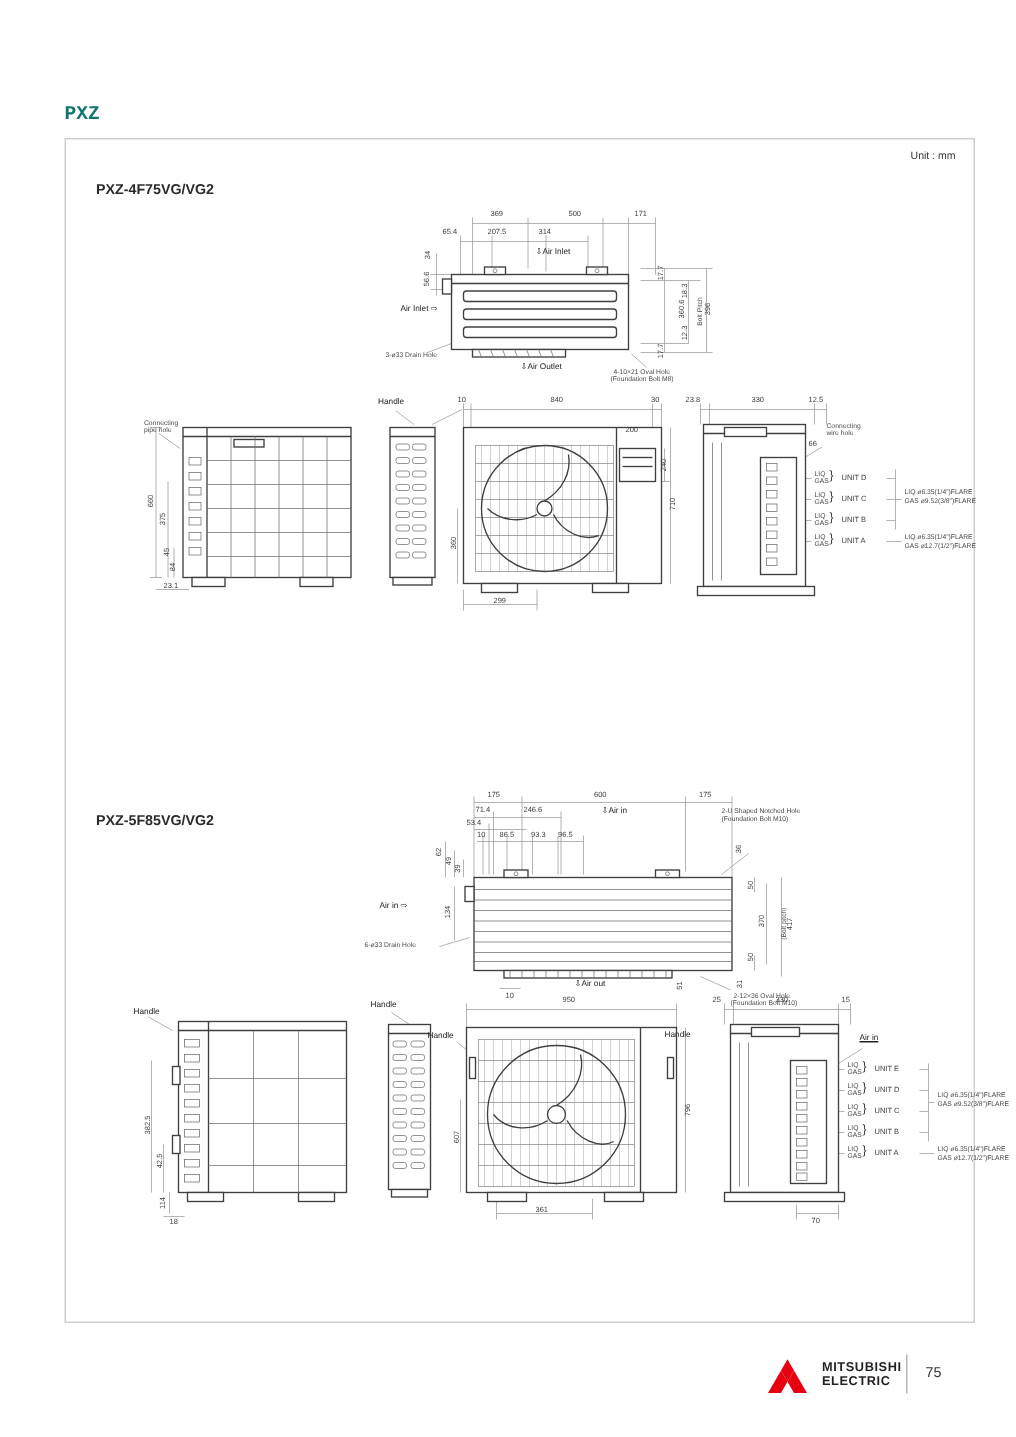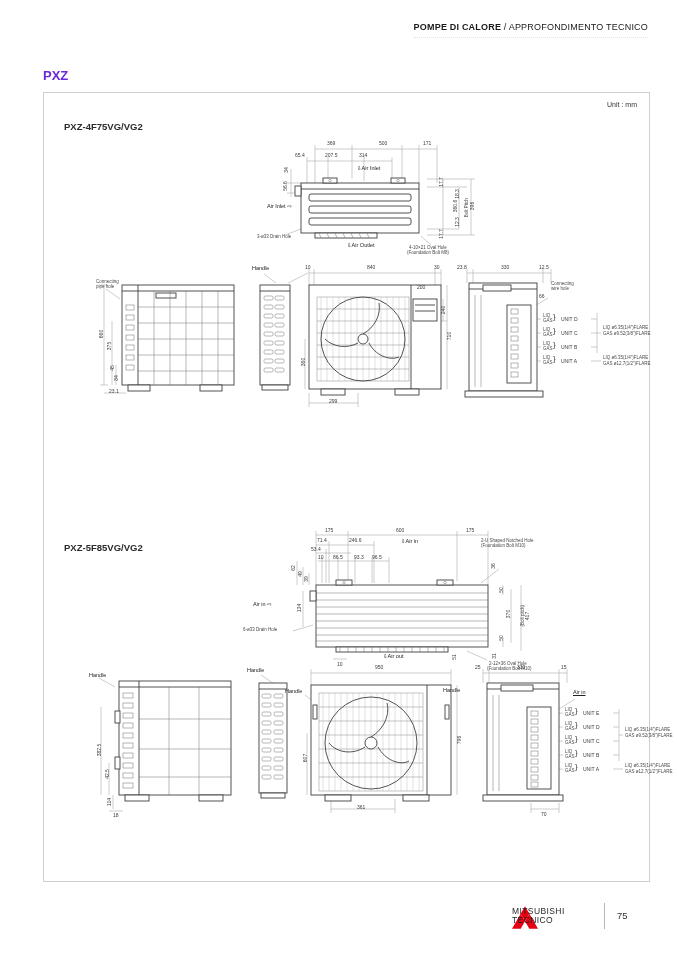--- a/index.html
+++ b/index.html
@@ -2,51 +2,48 @@
 <html><head>
 <meta charset="utf-8">
 <style>
   html,body{margin:0;padding:0;background:#ffffff;}
   .sheet{position:relative;width:677px;height:958px;background:#fff;
          font-family:"Liberation Sans",sans-serif;overflow:hidden;}
   
   .hdr{position:absolute;top:22px;right:29px;font-size:9px;color:#1a1a1a;
        letter-spacing:.2px;padding-bottom:5px;border-bottom:1px dotted #e2e2e2;}
   .hdr b{font-weight:bold;}
-  .series{position:absolute;left:43px;top:68px;font-size:13px;font-weight:bold;color:#6d28d9;}
+  .series{position:absolute;left:43px;top:68px;font-size:13px;font-weight:bold;color:#0f766e;font-family:Liberation Mono, monospace;}
   
   .frame{position:absolute;left:43px;top:92px;width:605px;height:788px;
          border:1px solid #cfcfcf;background:#fff;}
   .unitnote{position:absolute;right:12px;top:8px;font-size:7px;color:#333;}
   .model{position:absolute;left:20px;font-size:9.5px;font-weight:600;color:#2b2b2b;}
   .m1{top:28px;} .m2{top:408px;margin-top:41px;}
   
   .view{position:absolute;}
   .view svg{position:absolute;left:0;top:0;overflow:visible;}
   .lbl{position:absolute;font-size:5px;color:#3c3c3c;line-height:1.2;white-space:nowrap;}
   .s4{font-size:4.5px;color:#4a4a4a;}
   .s55{font-size:5.5px;color:#222;}
   .v{transform:rotate(-90deg);transform-origin:center;}
   .und{text-decoration:underline;}
   .brace{font-size:8px;color:#3c3c3c;position:absolute;}
   
   .footer{position:absolute;left:0;top:898px;width:677px;height:45px;}
-  .brand{position:absolute;left:512px;top:9px;font-size:8.5px;font-weight:normal;
+  .brand{position:absolute;left:548px;top:9px;font-size:8.5px;font-weight:bold;
          color:#231f20;line-height:1.05;letter-spacing:.4px;}
   .fdiv{position:absolute;left:604px;top:5px;width:1px;height:26px;background:#b5b5b5;}
   .pageno{position:absolute;left:617px;top:12px;font-size:9.5px;color:#333;}
 </style>
 </head>
 <body>
 
 <div class="sheet">
 
-  <div class="hdr">
-    <b>POMPE DI CALORE</b><span> / </span><span>APPROFONDIMENTO TECNICO</span>
-  </div>
 
   <div class="series">PXZ</div>
 
   <div class="frame">
     <div class="unitnote">Unit : mm</div>
     <div class="model m1">PXZ-4F75VG/VG2</div>
     <div class="model m2">PXZ-5F85VG/VG2</div>
 
     <div class="view" style="left:227px;top:46px;width:218px;height:118px">
       <svg width="218" height="118" viewBox="0 0 218 118">
@@ -674,19 +671,19 @@
   <div class="footer">
     <svg style="position:absolute;left:512px;top:8px" width="26" height="23" viewBox="0 0 100 87">
       <g fill="#E60012">
         <polygon id="md" points="50,0 66.65,28.85 50,57.7 33.35,28.85"></polygon>
         <polygon points="50,57.7 66.65,28.85 100,86.55 66.65,86.55" transform="rotate(0 50 57.7)"></polygon>
         <polygon points="50,57.7 33.35,28.85 0,86.55 33.35,86.55"></polygon>
       </g>
     </svg>
     <div class="brand">
       <div>MITSUBISHI</div>
-      <div>TECNICO</div>
+      <div>ELECTRIC</div>
     </div>
     <div class="fdiv"></div>
     <div class="pageno">75</div>
   </div>
 
 </div>
 
 </body></html>

